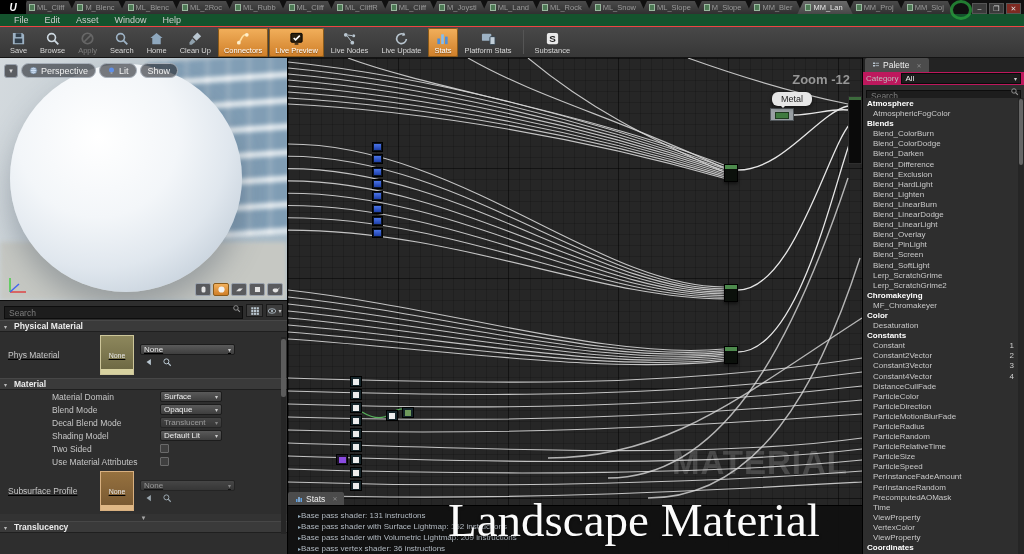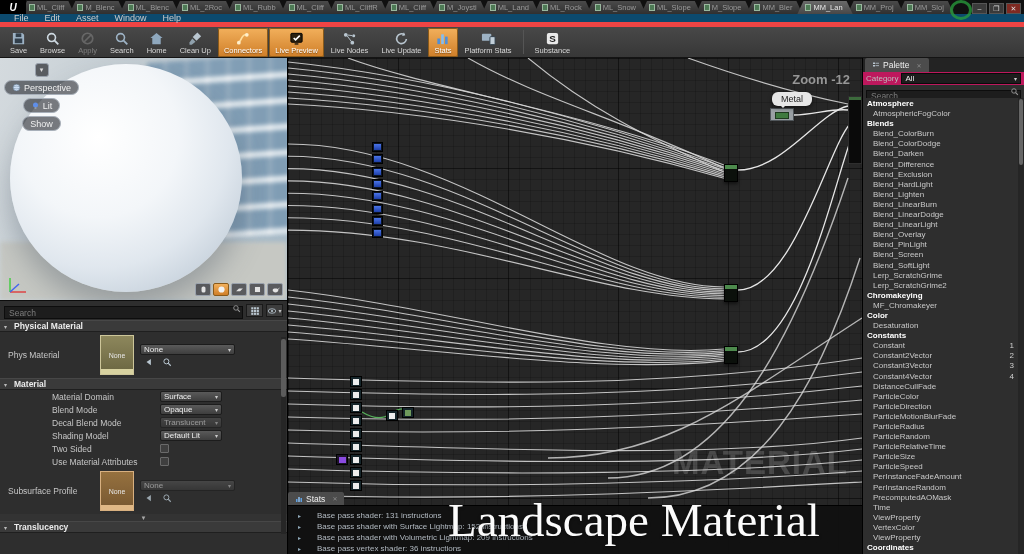--- a/index.html
+++ b/index.html
@@ -18,21 +18,21 @@
   .wtab.active { background:linear-gradient(#6a6a6a,#474747); color:#e8e8e8; z-index:2; }
   .tabdoc { width:6px; height:7px; background:#4d7a55; border:1px solid #9ab89f; display:inline-block; }
   [data-name="window-controls"] { display:flex; gap:2px; padding:1px 3px 0 2px; }
   .wbtn { width:15px; height:11px; background:#3a3a3a; border:1px solid #555; color:#ddd; font-size:7px;
           display:flex; align-items:center; justify-content:center; }
   .wbtn.close { background:#7e2a22; }
   .recring { position:absolute; right:52px; top:0px; width:22px; height:20px; border:3px solid rgba(40,160,60,.75);
              border-radius:50%; z-index:5; }
 
   
-  .menubar { height:13px; background:#0c4a6e; display:flex; align-items:center; padding-left:6px; border-bottom:5px solid #ef4444; }
+  .menubar { height:13px; background:#14532d; display:flex; align-items:center; padding-left:6px; border-bottom:1px solid #ef4444; }
   .menu-item { color:#cccccc; font-size:9px; padding:0 8px; }
 
   
   .toolbar { height:31px; background:linear-gradient(#484848,#373737); display:flex; align-items:center;
              padding:0 4px; border-bottom:1px solid #141414; gap:1px; }
   .tbtn { display:flex; flex-direction:column; align-items:center; justify-content:center; padding:1px 6px 0 6px;
           height:29px; border-radius:2px; }
   .tbtn .tico { height:16px; display:flex; align-items:center; }
   .tbtn .tico svg { width:15px; height:15px; }
   .tbtn .tlabel { font-size:7.5px; color:#d8d8d8; white-space:nowrap; }
@@ -49,21 +49,21 @@
   .viewport { position:relative; height:242px; overflow:hidden; background:linear-gradient(105deg,#d4dade 0%,#c2ccd2 45%,#a4b8c6 100%); }
   .vp-building { position:absolute; right:-10px; top:0; width:150px; height:180px; opacity:.85; filter:blur(2px);
       background:
         repeating-linear-gradient(0deg, rgba(255,255,255,.85) 0 6px, rgba(120,150,175,.8) 6px 26px),
         repeating-linear-gradient(90deg, #7ca0bb 0 16px, #e2e9ee 16px 21px);
       transform:skewY(-4deg); }
   .vp-ground { position:absolute; left:0; right:0; bottom:0; height:58px; background:#c6c8c3; filter:blur(2px); }
   .vp-sphere { position:absolute; left:10px; top:6px; width:232px; height:228px; border-radius:50%;
       background:radial-gradient(circle at 38% 32%, #ffffff 0%, #f3f6f9 38%, #e0e7ee 62%, #c4cfda 84%, #aebccb 100%);
       box-shadow:0 16px 28px rgba(70,80,95,.35); }
-  .vp-tools { position:absolute; top:5px; left:4px; display:flex; gap:3px; align-items:center;flex-direction:column; }
+  .vp-tools { position:absolute; top:5px; left:4px; display:flex; gap:3px; align-items:center; }
   .vp-corner { width:14px; height:14px; border-radius:3px; background:rgba(40,42,46,.7); border:1px solid #9aa2ad;
                color:#ddd; font-size:7px; display:flex; align-items:center; justify-content:center; }
   .vp-pill { height:15px; border-radius:8px; background:rgba(38,42,48,.62); border:1px solid #a8b0ba; color:#f0f0f0;
              font-size:9px; display:flex; align-items:center; gap:3px; padding:0 7px; }
   .vp-pill svg { width:9px; height:9px; }
   .meshbtns { position:absolute; right:4px; bottom:4px; display:flex; gap:2px; }
   .meshbtn { width:16px; height:13px; border-radius:2px; background:rgba(70,72,76,.85); border:1px solid #9aa2ad;
              display:flex; align-items:center; justify-content:center; }
   .meshbtn.active { background:linear-gradient(#f2b05c,#cf7e28); border-color:#8a5a1a; }
   .meshbtn svg { width:9px; height:9px; }
@@ -83,21 +83,21 @@
   .searchbox input { width:100%; height:13px; background:#1d1d1d; border:1px solid #0d0d0d; color:#cfcfcf;
                      font-size:8.5px; padding:0 14px 0 4px; outline:none; font-family:inherit; }
   .searchbox input::placeholder { color:#7d7d7d; }
   .searchbox .mag { position:absolute; right:2px; top:2px; width:9px; height:9px; }
   .minibtn { width:17px; height:13px; background:#3d3d3d; border:1px solid #1a1a1a; display:flex; align-items:center;
              justify-content:center; gap:1px; color:#c4c4c4; font-size:6px; }
   .minibtn svg { width:10px; height:10px; }
   .sechead { height:12px; background:#3a3a3a; border-top:1px solid #474747; border-bottom:1px solid #1f1f1f;
              color:#ececec; font-size:8.5px; font-weight:bold; display:flex; align-items:center; padding-left:14px; position:relative; }
   .sechead::before { content:'▾'; position:absolute; left:4px; font-size:6px; color:#bbb; }
-  .assetrow { height:46px; display:flex; align-items:center; }
+  .assetrow { height:46px; display:flex; align-items:center;text-decoration:underline; }
   .assetrow .lab { width:100px; padding-left:8px; color:#c6c6c6; font-size:8.5px; }
   .thumb { width:34px; height:40px; border:1px solid #cdc69a; background:linear-gradient(#8d875c,#6e6944 88%,#d8d2a0 88%);
            color:#e6e6e6; font-size:7px; display:flex; align-items:center; justify-content:center; margin-right:6px; }
   .thumb.brown { border-color:#d8b080; background:linear-gradient(#96713f,#7a5a32 88%,#e0b886 88%); }
   .assetctl { display:flex; flex-direction:column; gap:2px; }
   .dd { width:95px; height:11px; background:linear-gradient(#5a5a5a,#3e3e3e); border:1px solid #1c1c1c; border-radius:2px;
         color:#ececec; font-size:8px; display:flex; align-items:center; justify-content:space-between; padding:0 3px; }
   .dd .arr { font-size:6px; color:#ccc; }
   .dd.dis { opacity:.55; }
   .asseticons { display:flex; gap:8px; padding-left:4px; }
@@ -136,21 +136,21 @@
   .nmetal::after { content:''; position:absolute; left:4px; top:3px; width:12px; height:5px; background:#3f7a3f; border:1px solid #1e3a1e; }
   .metallabel { position:absolute; left:484px; top:34px; background:#e6e6e6; color:#222; font-size:9px; padding:2px 9px;
                 border-radius:6px; z-index:4; box-shadow:0 2px 4px rgba(0,0,0,.5); }
   .metallabel::after { content:''; position:absolute; left:7px; bottom:-6px; border:4px solid transparent; border-top-color:#e6e6e6; }
 
   
   .statspanel { position:absolute; left:0; right:0; bottom:0; height:62px; z-index:5; }
   .statstab { height:13px; display:flex; align-items:flex-end; }
   .statstab .ptab { height:13px; }
   .statsbody { height:49px; background:rgba(16,16,16,.94); border-top:1px solid #000; padding:4px 0 0 10px; }
-  .statline { display:flex; align-items:center; gap:16px; height:11px; color:#b2bac2; font-size:8px; }
+  .statline { display:flex; align-items:center; gap:0; height:11px; color:#b2bac2; font-size:8px; }
   .statline .bul { color:#8fa8b8; font-size:6px; }
 
   
   .palette { width:162px; background:#2e2e2e; border-left:1px solid #000; display:flex; flex-direction:column; }
   .palette .ptabs { height:14px; }
   .catrow { height:13px; display:flex; align-items:center; padding:0 3px; gap:3px; background:#be185d; }
   .catrow .lab { color:#bdbdbd; font-size:8px; }
   .catdd { flex:1; height:11px; background:#1d1d1d; border:1px solid #0a0a0a; color:#ececec; font-size:8px;
            display:flex; align-items:center; justify-content:space-between; padding:0 3px; }
   .palsearch { height:13px; padding:0 3px 1px 3px; }

